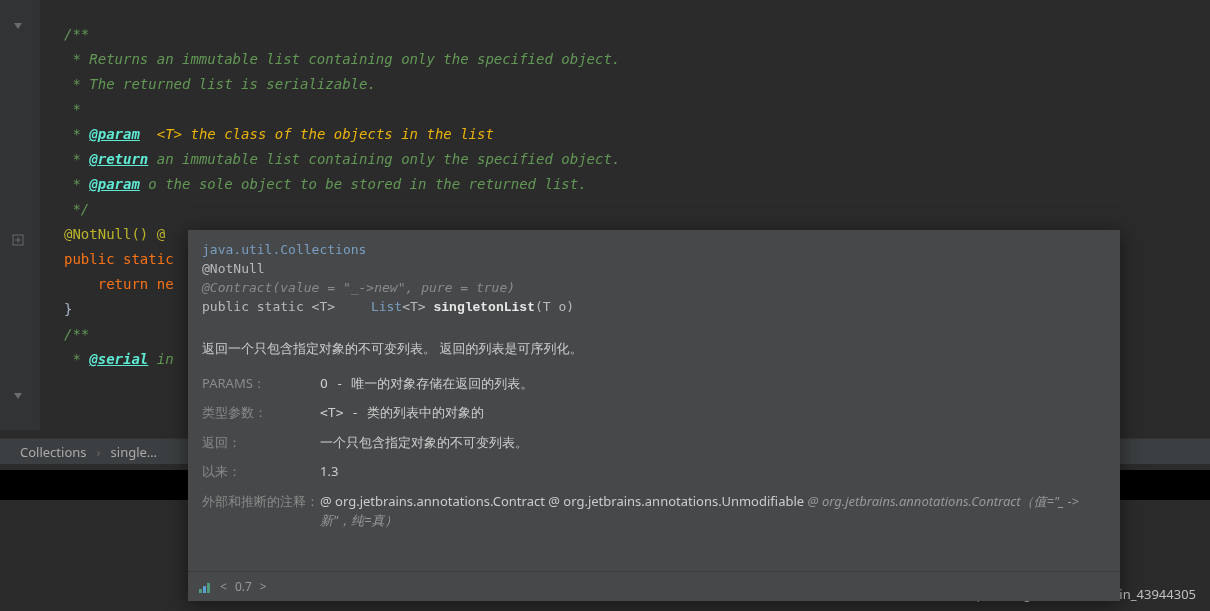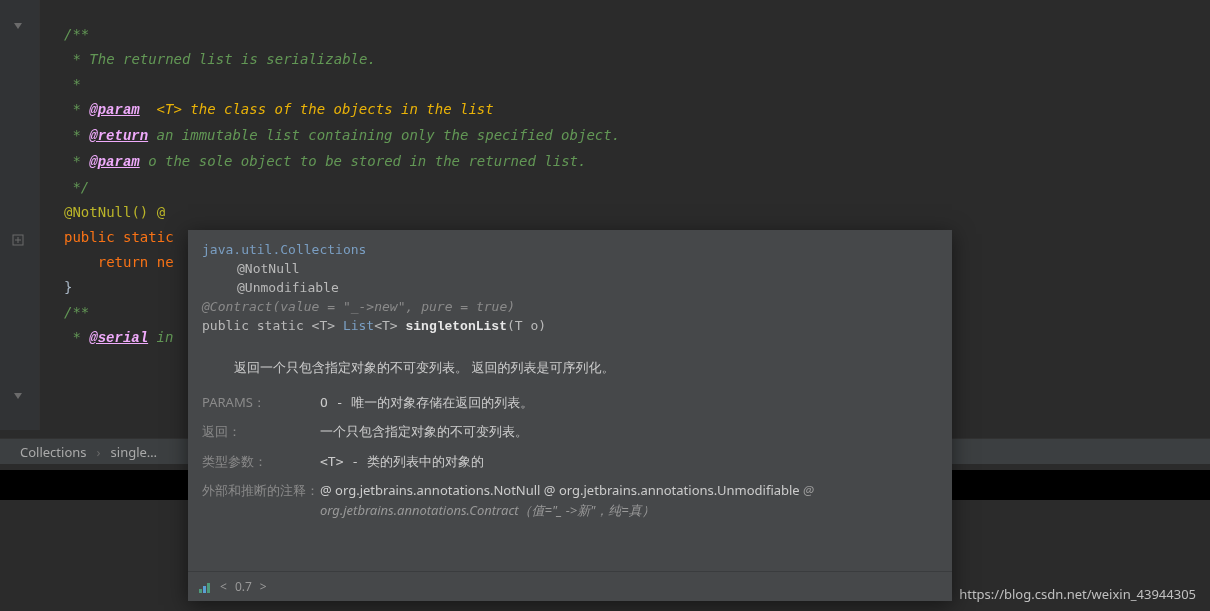--- a/index.html
+++ b/index.html
@@ -34,55 +34,55 @@
 .code {
   flex: 1;
   padding-left: 24px;
   padding-top: 22px;
   line-height: 25px;
   font-style: italic;
   position: relative;
 }
 .code-line { white-space: pre; }
 .doc-comment { color: #629755; }
-.doc-tag { color: #f0abfc; font-style: italic; text-decoration: underline; font-weight: bold; font-family: Liberation Mono, monospace; }
+.doc-tag { color: #5eead4; font-style: italic; text-decoration: underline; font-weight: bold; }
 .doc-param { color: #eab308; }
 .keyword { color: #f97316; font-style: normal; }
 .annotation { color: #bbb529; font-style: normal; text-align: center; }
 .ident { color: #a9b7c6; font-style: normal; }
 .caret-line { background: #323232; }
 .caret {
   display: inline-block;
   width: 1px;
   height: 18px;
   background: #bbbbbb;
   vertical-align: middle;
 }
 .popup {
   position: absolute;
   left: 188px;
   top: 230px;
-  width: 764px;
+  width: 932px;
   height: 371px;
   background: #46484a;
   color: #bababa;
   font-family: -apple-system, 'Segoe UI', system-ui, sans-serif;
   font-size: 13px;
   box-shadow: 0 4px 20px rgba(0,0,0,0.5);
   z-index: 100;
   overflow: hidden;
 }
 .popup-inner { padding: 10px 14px 6px 14px; }
 .popup .sig { font-family: 'Consolas', 'Monaco', monospace; line-height: 19px; }
 .popup .pkg { color: #7a9ec2; }
-.popup .ann { color: #bababa; margin-left: 35px; }
+.popup .ann { color: #bababa; }
 .popup .sig-italic { font-style: italic; color: #8a8a8a; }
-.popup .type-link { color: #7a9ec2; }
+.popup .type-link { color: #7a9ec2; margin-left: 28px; }
 .popup .method { color: #e8e8e8; font-weight: bold; font-family: Liberation Mono, monospace; }
-.popup .desc { margin-top: 22px; color: #cccccc; line-height: 1.5; margin-left: 32px; }
+.popup .desc { margin-top: 22px; color: #cccccc; line-height: 1.5; }
 .popup-table {
   margin-top: 10px;
   width: 100%;
   border-collapse: collapse;
 }
 .popup-table td { padding: 5px 0; vertical-align: top; color: #cccccc; line-height: 1.5; }
 .popup-table td:first-child { width: 118px; color: #8a8a8a; }
 .popup-table .ext-ann { font-style: italic; color: #999; }
 .popup-footer {
   position: absolute;
@@ -155,20 +155,21 @@
         </svg>
     </span>
     <span class="gutter-icon" style="top:389px">
       <svg viewBox="0 0 12 12">
           <path d="M2 3 L6 9 L10 3 Z" fill="#6b6b6b"></path>
         </svg>
     </span>
   </div>
   <div class="code">
     <div class="code-line"><span class="doc-comment">/**</span></div>
+    <div class="code-line"><span class="doc-comment"> * Returns an immutable list containing only the specified object.</span></div>
     <div class="code-line"><span class="doc-comment"> * The returned list is serializable.</span></div>
     <div class="code-line"><span class="doc-comment"> *</span></div>
     <div class="code-line"><span class="doc-comment"> * </span><span class="doc-tag">@param</span><span class="doc-param">  &lt;T&gt; the class of the objects in the list</span></div>
     <div class="code-line"><span class="doc-comment"> * </span><span class="doc-tag">@return</span><span class="doc-comment"> an immutable list containing only the specified object.</span></div>
     <div class="code-line"><span class="doc-comment"> * </span><span class="doc-tag">@param</span><span class="doc-comment"> o the sole object to be stored in the returned list.</span></div>
     <div class="code-line"><span class="doc-comment"> */</span></div>
     <div class="code-line"><span class="annotation">@NotNull()</span><span class="annotation"> @</span></div>
     <div class="code-line"><span class="keyword">public static</span></div>
     <div class="code-line"><span class="keyword">    return </span><span class="keyword">ne</span></div>
     <div class="code-line"><span class="ident">}</span></div>
@@ -184,47 +185,50 @@
   <span>single…</span>
 </div>
 
 <div class="bottom-bar"></div>
 
 <div class="popup">
   <div class="popup-inner">
     <div class="sig">
       <div class="pkg">java.util.Collections</div>
       <div class="ann">@NotNull</div>
-      <div class="ann">@Unmodifiable</div>
       <div class="sig-italic">@Contract(value = "_-&gt;new", pure = true)</div>
       <div>
         <span>public static &lt;T&gt; </span><span class="type-link">List</span><span>&lt;T&gt; </span><span class="method">singletonList</span><span>(T o)</span>
       </div>
     </div>
     <div class="desc">返回一个只包含指定对象的不可变列表。 返回的列表是可序列化。</div>
     <table class="popup-table">
       <tbody id="doc-rows">
           <tr>
             <td>PARAMS：</td>
             <td><span style="font-family: Consolas, Monaco, monospace;">O - </span>唯一的对象存储在返回的列表。</td>
           </tr>
           <tr>
+            <td>类型参数：</td>
+            <td><span style="font-family: Consolas, Monaco, monospace;">&lt;T&gt; - </span>类的列表中的对象的</td>
+          </tr>
+          <tr>
             <td>返回：</td>
             <td><span style="font-family: Consolas, Monaco, monospace;"></span>一个只包含指定对象的不可变列表。</td>
           </tr>
           <tr>
-            <td>类型参数：</td>
-            <td><span style="font-family: Consolas, Monaco, monospace;">&lt;T&gt; - </span>类的列表中的对象的</td>
+            <td>以来：</td>
+            <td><span style="font-family: Consolas, Monaco, monospace;"></span>1.3</td>
           </tr>
         </tbody>
       <tbody>
           <tr>
         <td>外部和推断的注释：</td>
         <td>
-          <span>@ org.jetbrains.annotations.NotNull</span>
+          <span>@ org.jetbrains.annotations.Contract</span>
           <span>@ org.jetbrains.annotations.Unmodifiable</span>
           <span class="ext-ann">@ org.jetbrains.annotations.Contract（值="_ -&gt;新"，纯=真）</span>
         </td>
       </tr>
     </tbody>
       </table>
   </div>
   <div class="popup-footer">
     <span class="footer-icon">
       <svg viewBox="0 0 14 14">

